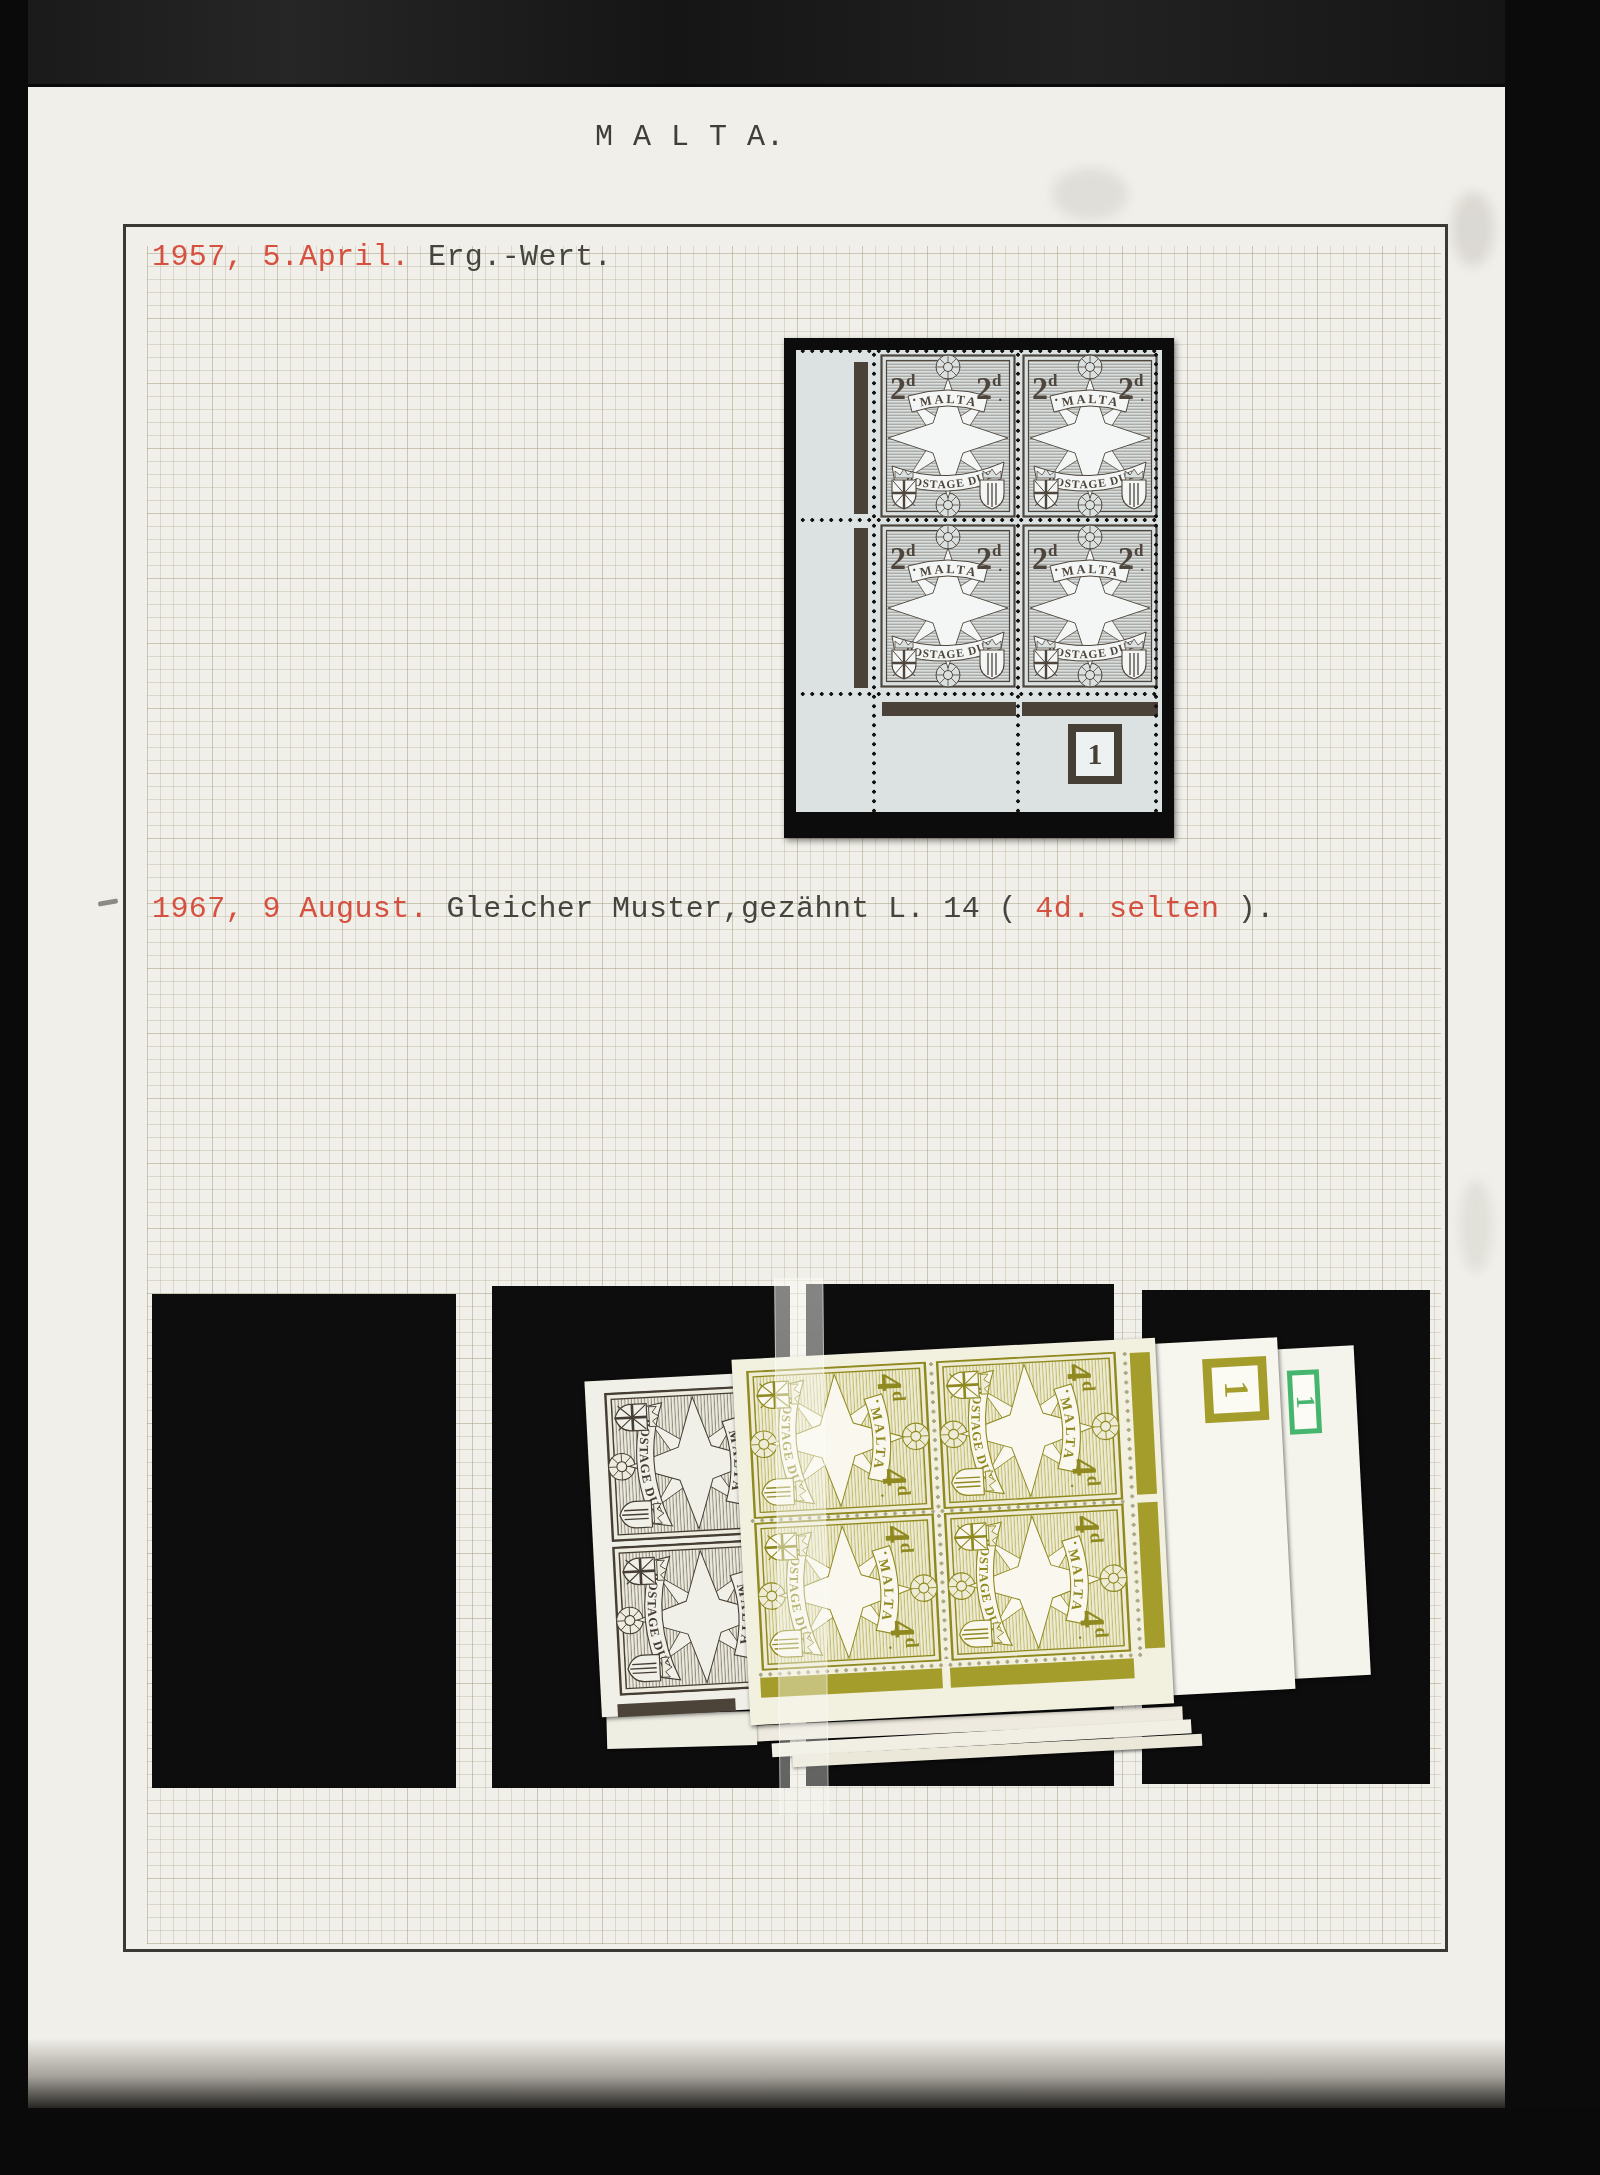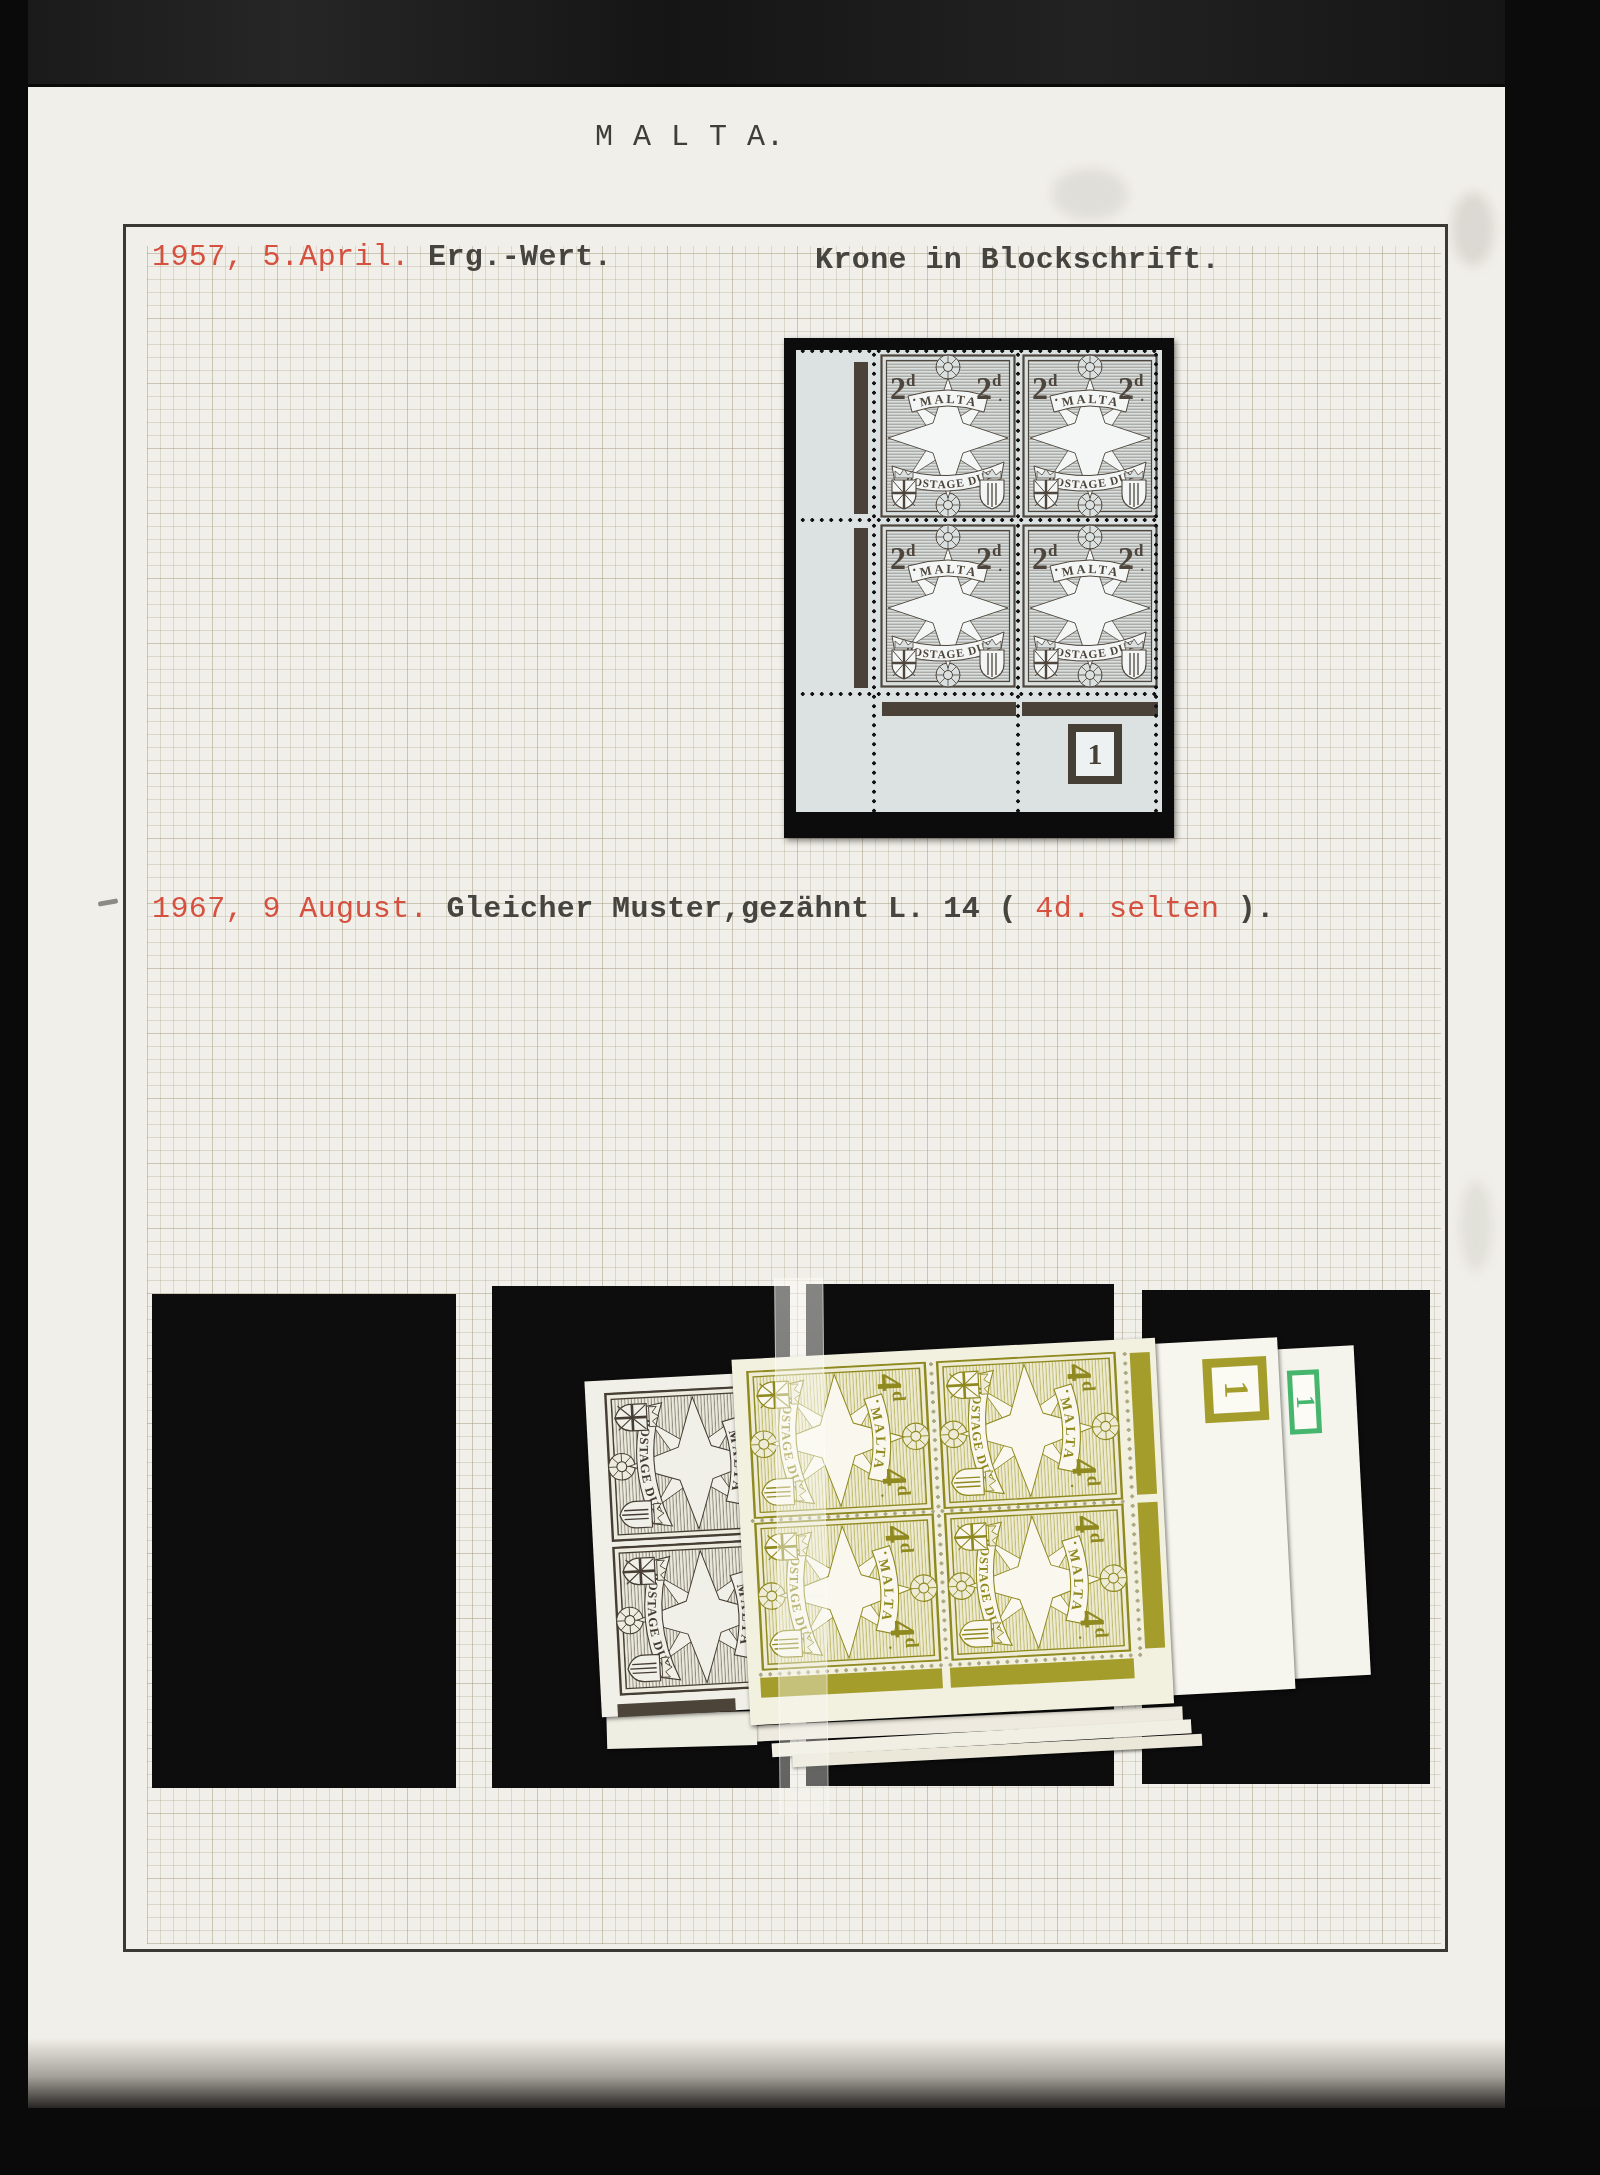--- a/index.html
+++ b/index.html
@@ -30,21 +30,21 @@
     box-sizing:border-box;z-index:2;}
   .grid{left:147px;top:246px;width:1294px;height:1698px;z-index:2;
     background-image:
       repeating-linear-gradient(0deg,rgba(152,140,108,.24) 0 1px,transparent 1px 65px),
       repeating-linear-gradient(90deg,rgba(152,140,108,.24) 0 1px,transparent 1px 65px),
       repeating-linear-gradient(0deg,rgba(163,152,122,.28) 0 1px,transparent 1px 13px),
       repeating-linear-gradient(90deg,rgba(163,152,122,.28) 0 1px,transparent 1px 13px);}
 
   .note{z-index:3;font:30px "Liberation Mono",monospace;letter-spacing:.4px;white-space:pre;}
   .note .red{color:var(--red);text-align:center;}
-  .note .dk{color:var(--dark);font-weight:bold;}
+  .note .dk{color:var(--dark);}
   .n1{left:152px;top:240px;}
   .n2{left:815px;top:240px;line-height:40px;}
   .n3{left:152px;top:892px;}
 
   
   .mount{left:784px;top:338px;width:390px;height:500px;background:var(--mount);z-index:4;
     box-shadow:2px 3px 6px rgba(0,0,0,.45);}
   .sheet-top{left:796px;top:350px;width:366px;height:462px;background:#dce1e2;z-index:4;}
   .st{position:absolute;width:136px;height:164px;}
   .selv-bar{position:absolute;background:#4a4138;}
@@ -105,21 +105,21 @@
 
   <div class="abs paper"></div>
 
   <h1 class="abs title">M A L T A.</h1>
 
   <div class="abs frame"></div>
   <div class="abs grid"></div>
 
   <div class="abs note n1"><span class="red">1957, 5.April.</span><span class="dk"> Erg.-Wert.</span></div>
 
-  <div class="abs note n2"><div><span class="dk">Krone in Blockschrift.</span></div></div>
+  <div class="abs note n2"></div>
 
   <div class="abs note n3"><span class="red">1967, 9 August.</span><span class="dk"> Gleicher Muster,gezähnt L. 14 ( </span><span class="red">4d. selten</span><span class="dk"> ).</span></div>
 
   <div class="abs mount"></div>
   <div class="abs sheet-top">
     <div class="selv-bar" style="left:58px;top:12px;width:14px;height:152px"></div>
     <div class="selv-bar" style="left:58px;top:178px;width:14px;height:160px"></div>
     <div class="st" style="left:84px;top:4px"><svg width="136" height="164" viewBox="0 0 136 164" xmlns="http://www.w3.org/2000/svg">
   <defs>
     <pattern id="htu0" width="4" height="3" patternUnits="userSpaceOnUse">

